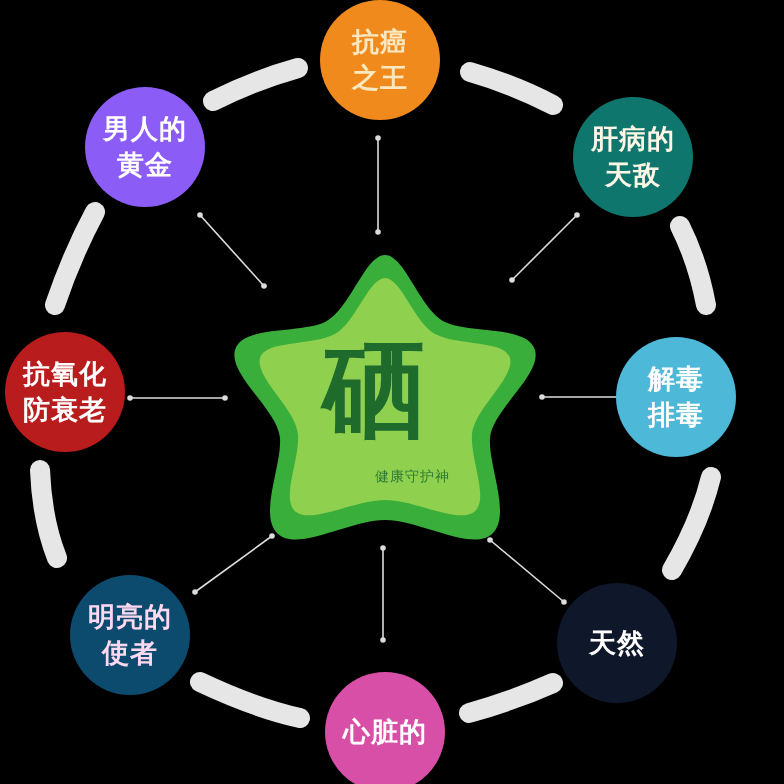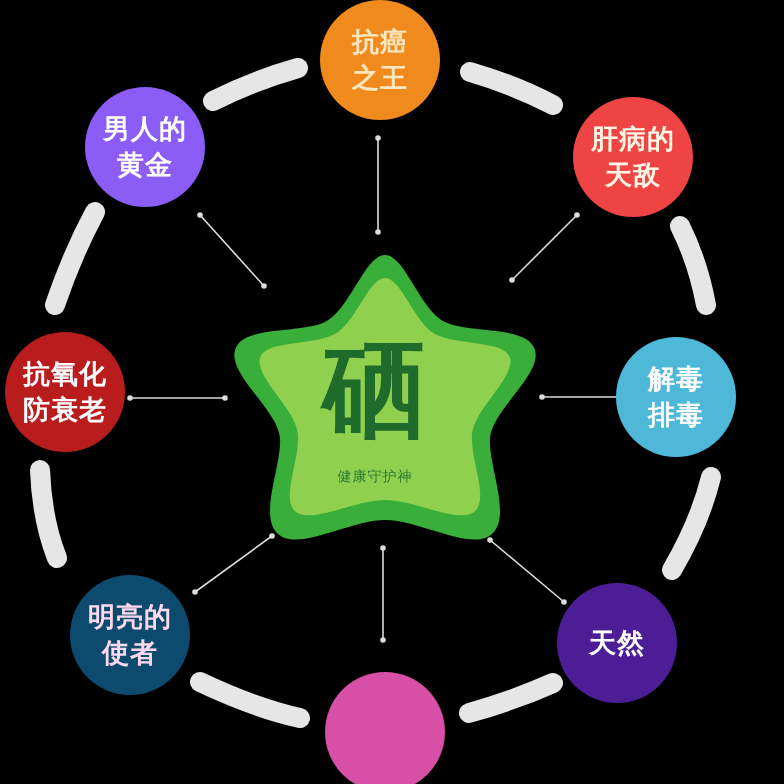--- a/index.html
+++ b/index.html
@@ -7,21 +7,21 @@
          font-family:"DejaVu Sans", sans-serif; }
   svg.bg { position:absolute; left:0; top:0; }
   .node { position:absolute; width:120px; height:120px; border-radius:50%;
           display:flex; flex-direction:column; align-items:center; justify-content:center;
           color:#fff; font-size:27px; line-height:36px; font-weight:bold;
           letter-spacing:1px; text-align:center; }
   .node span { display:block; white-space:nowrap; }
   .center-char { position:absolute; left:312px; top:335px; width:126px; text-align:center;
                  font-size:104px; line-height:110px; font-weight:bold; color:#1e6b2c;
                  font-family:"DejaVu Serif", serif; }
-  .center-sub { position:absolute; left:300px; top:468px; width:150px; text-align:center;
+  .center-sub { position:absolute; left:300px; top:468px; width:150px; text-align:right;
                 font-size:14px; color:#2f7a35; letter-spacing:1px; }
 </style>
 </head>
 <body>
 
 <svg class="bg" width="784" height="784" viewBox="0 0 784 784">
 
   <g fill="none" stroke="#e6e6e6" stroke-width="20" stroke-linecap="round">
     <path d="M213,101 Q255,80 298,68"></path>
     <path d="M470,72 Q515,85 553,105"></path>
@@ -66,32 +66,33 @@
   </g>
 </svg>
 
 <div class="center-char">硒</div>
 <div class="center-sub">健康守护神</div>
 
 <div class="node" style="left:320px;top:0px;background:#f08a1c;color:#fbe8c0;">
   <span>抗癌</span>
   <span>之王</span>
 </div>
-<div class="node" style="left:573px;top:97px;background:#ef4444;color:#fff6e6;">
+<div class="node" style="left:573px;top:97px;background:#0f766e;color:#fff6e6;">
   <span>肝病的</span>
   <span>天敌</span>
 </div>
 <div class="node" style="left:616px;top:337px;background:#4db8d8;color:#ffffff;">
   <span>解毒</span>
   <span>排毒</span>
 </div>
-<div class="node" style="left:557px;top:583px;background:#4c1d95;color:#ffffff;">
+<div class="node" style="left:557px;top:583px;background:#0f172a;color:#ffffff;">
   <span>天然</span>
 </div>
 <div class="node" style="left:325px;top:672px;background:#d74fa6;color:#ffffff;">
+  <span>心脏的</span>
 </div>
 <div class="node" style="left:70px;top:575px;background:#0c4a6e;color:#ffd9ef;">
   <span>明亮的</span>
   <span>使者</span>
 </div>
 <div class="node" style="left:5px;top:332px;background:#b91c1c;color:#ffffff;">
   <span>抗氧化</span>
   <span>防衰老</span>
 </div>
 <div class="node" style="left:85px;top:87px;background:#8b5cf6;color:#ffffff;">

